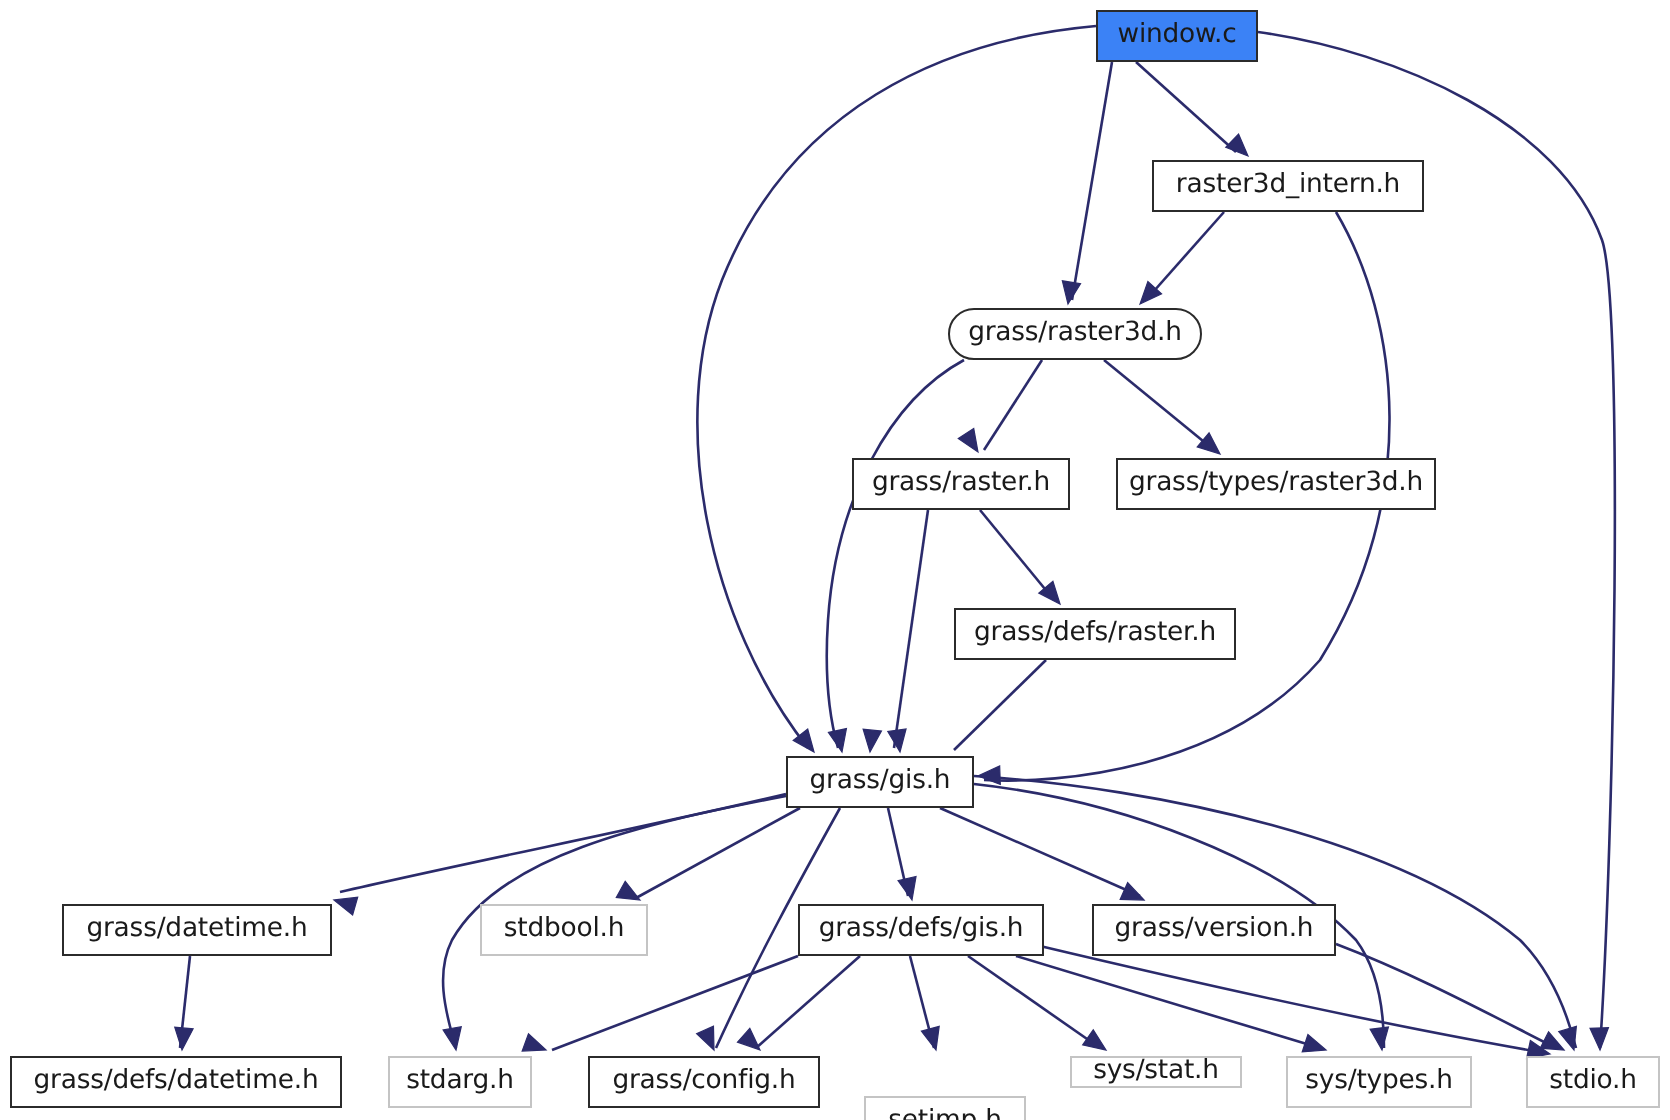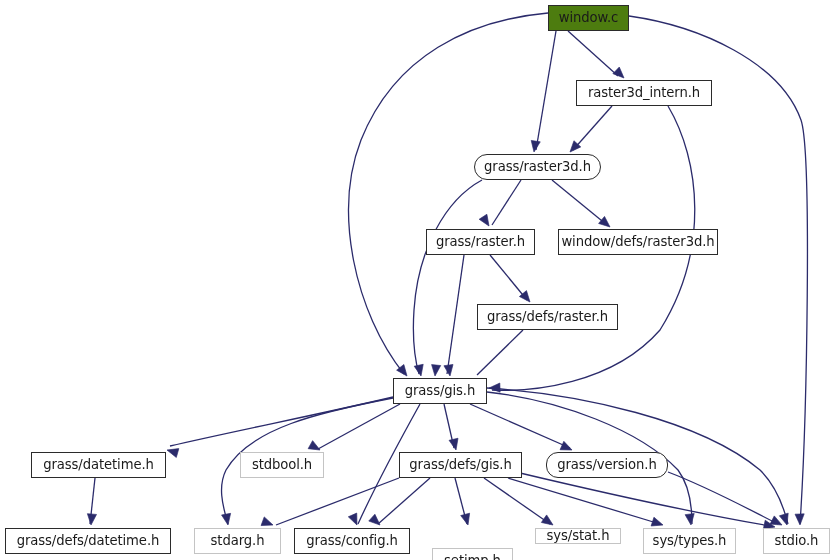--- a/index.html
+++ b/index.html
@@ -44,21 +44,21 @@
     font-size: 13.2px;
     line-height: 1;
     white-space: nowrap;
     letter-spacing: -0.1px;
   }
   .node-box.strong {
     border: 1.6px solid #2b2b2b;
   }
   .node-box.current {
     border: 1.6px solid #2b2b2b;
-    background: #4d7c0f;
+    background: #3b82f6;
   }
   .node-label {
     pointer-events: none;
   }
 </style>
 </head>
 <body>
 
 <div id="graph-root">
   <svg class="graph-canvas" viewBox="0 0 835 560" xmlns="http://www.w3.org/2000/svg">
@@ -130,44 +130,44 @@
       <div class="node-box strong" style="left: 576px; top: 80px; width: 136px; height: 26px;">
         <span class="node-label">raster3d_intern.h</span>
       </div>
       <div class="node-box strong" style="left: 474px; top: 154px; width: 127px; height: 26px; border-radius: 13px;">
         <span class="node-label">grass/raster3d.h</span>
       </div>
       <div class="node-box strong" style="left: 426px; top: 229px; width: 109px; height: 26px;">
         <span class="node-label">grass/raster.h</span>
       </div>
       <div class="node-box strong" style="left: 558px; top: 229px; width: 160px; height: 26px;">
-        <span class="node-label">window/defs/raster3d.h</span>
+        <span class="node-label">grass/types/raster3d.h</span>
       </div>
       <div class="node-box strong" style="left: 477px; top: 304px; width: 141px; height: 26px;">
         <span class="node-label">grass/defs/raster.h</span>
       </div>
       <div class="node-box strong" style="left: 393px; top: 378px; width: 94px; height: 26px;">
         <span class="node-label">grass/gis.h</span>
       </div>
       <div class="node-box strong" style="left: 31px; top: 452px; width: 135px; height: 26px;">
         <span class="node-label">grass/datetime.h</span>
       </div>
       <div class="node-box" style="left: 240px; top: 452px; width: 84px; height: 26px;">
         <span class="node-label">stdbool.h</span>
       </div>
       <div class="node-box strong" style="left: 399px; top: 452px; width: 123px; height: 26px;">
         <span class="node-label">grass/defs/gis.h</span>
       </div>
-      <div class="node-box strong" style="left: 546px; top: 452px; width: 122px; height: 26px; border-radius: 12px;">
+      <div class="node-box strong" style="left: 546px; top: 452px; width: 122px; height: 26px;">
         <span class="node-label">grass/version.h</span>
       </div>
       <div class="node-box strong" style="left: 5px; top: 528px; width: 166px; height: 26px;">
         <span class="node-label">grass/defs/datetime.h</span>
       </div>
-      <div class="node-box" style="left: 194px; top: 528px; width: 87px; height: 26px;">
+      <div class="node-box" style="left: 194px; top: 528px; width: 72px; height: 26px;">
         <span class="node-label">stdarg.h</span>
       </div>
       <div class="node-box strong" style="left: 294px; top: 528px; width: 116px; height: 26px;">
         <span class="node-label">grass/config.h</span>
       </div>
       <div class="node-box" style="left: 432px; top: 528px; width: 81px; height: 26px; margin-top: 20px;">
         <span class="node-label">setjmp.h</span>
       </div>
       <div class="node-box" style="left: 535px; top: 528px; width: 86px; height: 16px;">
         <span class="node-label">sys/stat.h</span>

